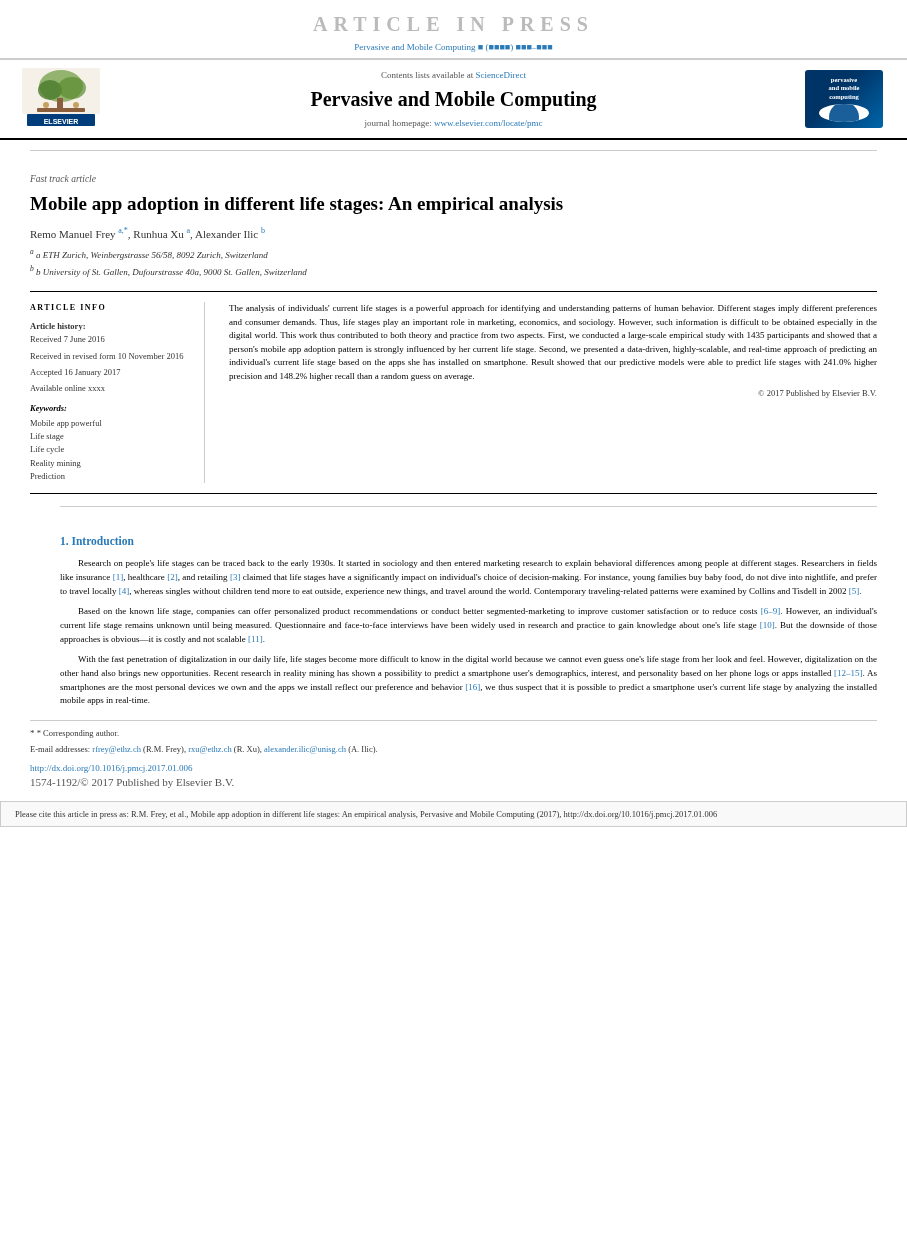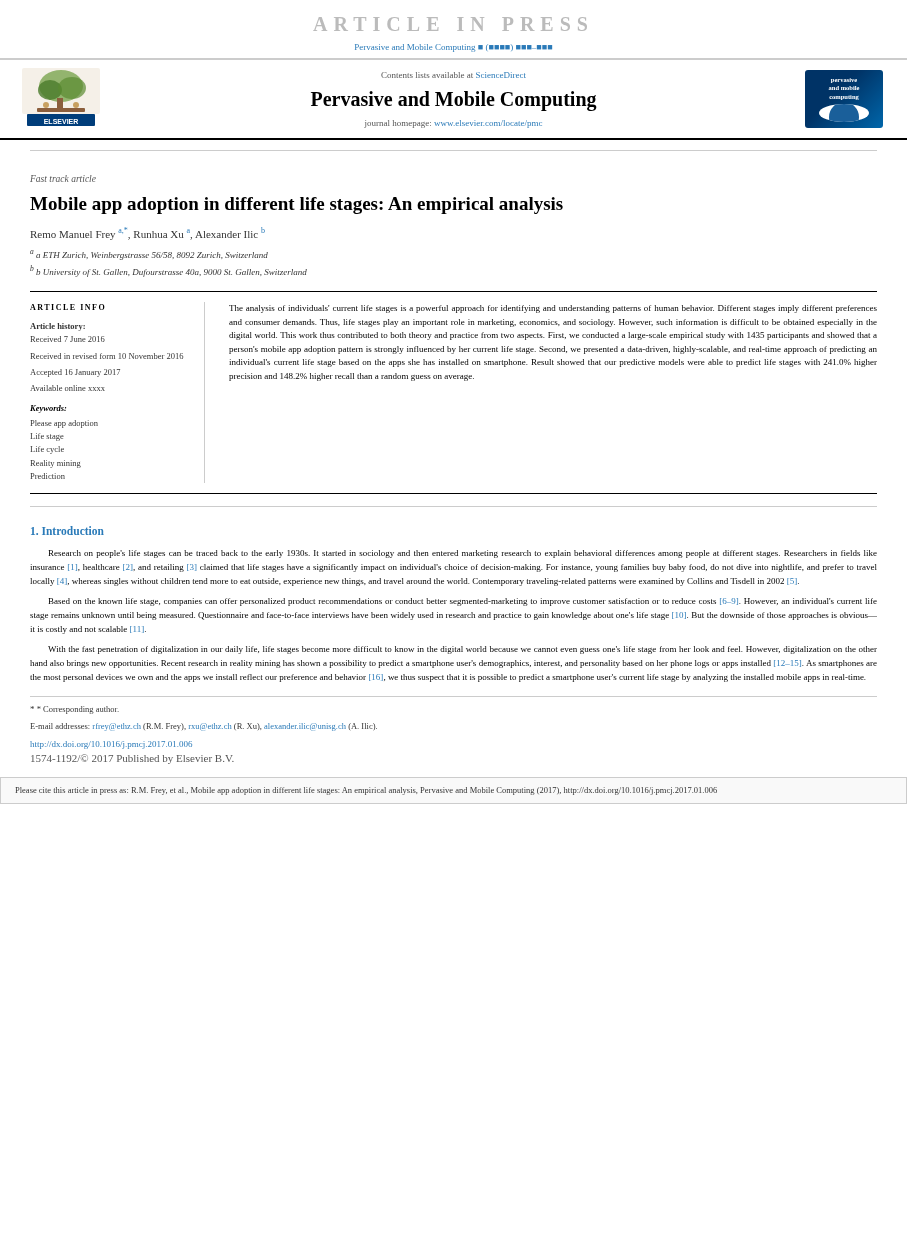--- a/index.html
+++ b/index.html
@@ -217,21 +217,22 @@
     .copyright {
       font-size: 8.5px;
       color: #333;
       text-align: right;
       margin-top: 4px;
     }
 
     
     .main-content {
       border-top: 1px solid #ccc;
-      padding-top: 16px;
+      padding-top: 26px;
+      margin-left: 30px;
     }
 
     .section-title {
       font-size: 11.5px;
       font-weight: bold;
       color: #2a7ab8;
       margin-bottom: 7px;
     }
 
     .body-text {
@@ -363,31 +364,32 @@
     <div class="article-info">
       <div class="section-heading">ARTICLE INFO</div>
 
       <div class="info-label">Article history:</div>
       <div class="info-text">Received 7 June 2016</div>
       <div class="info-text">Received in revised form 10 November 2016</div>
       <div class="info-text">Accepted 16 January 2017</div>
       <div class="info-text">Available online xxxx</div>
 
       <div class="keywords-title">Keywords:</div>
-      <div class="keyword-item">Please app adoption</div>
+      <div class="keyword-item">Mobile app powerful</div>
       <div class="keyword-item">Life stage</div>
       <div class="keyword-item">Life cycle</div>
       <div class="keyword-item">Reality mining</div>
       <div class="keyword-item">Prediction</div>
     </div>
 
     <div class="abstract-col">
       <div class="abstract-text">
         <span>The analysis of individuals' current life stages is a powerful approach for identifying and understanding patterns of human behavior. Different stages imply different preferences and consumer demands. Thus, life stages play an important role in marketing, economics, and sociology. However, such information is difficult to be obtained especially in the digital world. This work thus contributed to both theory and practice from two aspects. First, we conducted a large-scale empirical study with 1435 participants and showed that a person's mobile app adoption pattern is strongly influenced by her current life stage. Second, we presented a data-driven, highly-scalable, and real-time approach of predicting an individual's current life stage based on the apps she has installed on smartphone. Result showed that our predictive models were able to predict life stages with 241.0% higher precision and 148.2% higher recall than a random guess on average.</span>
       </div>
+      <div class="copyright">© 2017 Published by Elsevier B.V.</div>
     </div>
   </div>
 
   <div class="main-content">
 
     <div class="section-title">1. Introduction</div>
 
     <p class="body-text">
       Research on people's life stages can be traced back to the early 1930s. It started in sociology and then entered marketing research to explain behavioral differences among people at different stages. Researchers in fields like insurance <span class="ref">[1]</span>, healthcare <span class="ref">[2]</span>, and retailing <span class="ref">[3]</span> claimed that life stages have a significantly impact on individual's choice of decision-making. For instance, young families buy baby food, do not dive into nightlife, and prefer to travel locally <span class="ref">[4]</span>, whereas singles without children tend more to eat outside, experience new things, and travel around the world. Contemporary traveling-related patterns were examined by Collins and Tisdell in 2002 <span class="ref">[5]</span>.
     </p>

